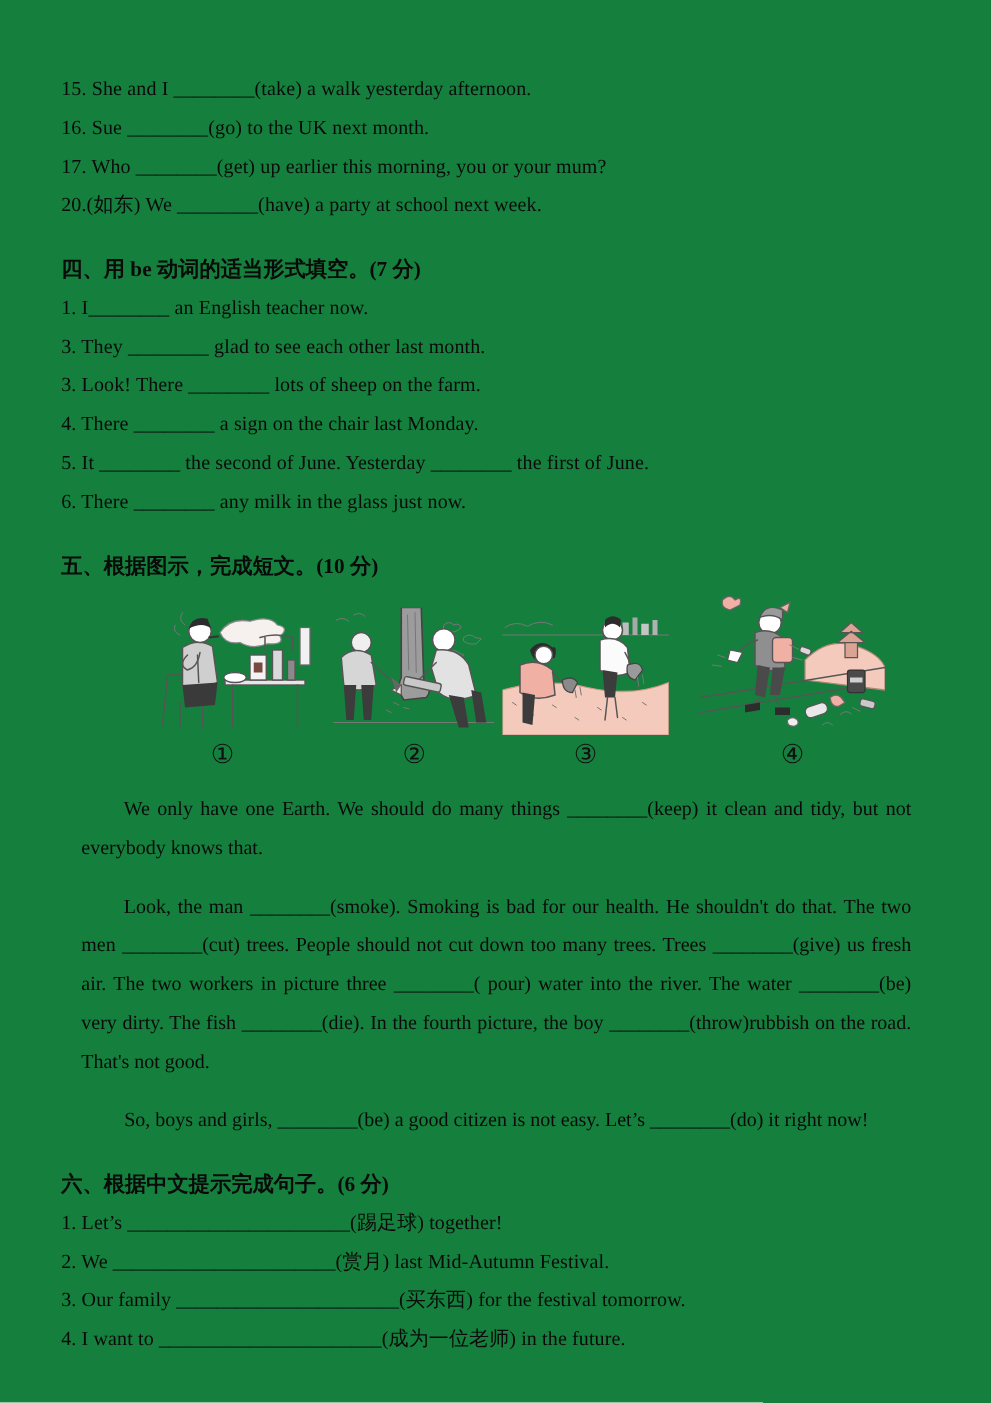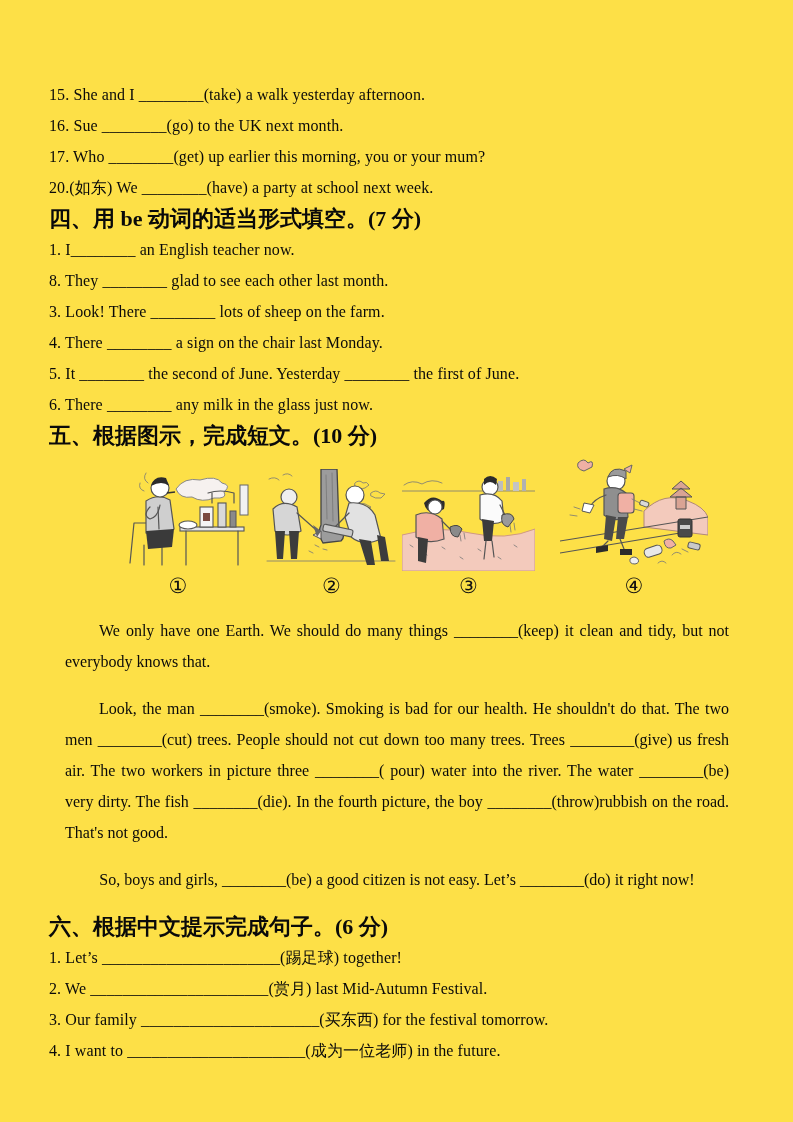--- a/index.html
+++ b/index.html
@@ -1,38 +1,38 @@
 <!DOCTYPE html>
 <html><head>
 <meta charset="utf-8">
 <style>
   html, body { margin: 0; padding: 0; background: #ffffff; }
   .page {
     position: relative;
     width: 793px;
     height: 1122px;
     margin: 0 auto;
-    background: #fde047;
+    background: #15803d;
     color: #0a0a0a;
     font-family: "Liberation Serif", "DejaVu Serif", serif;
     font-size: 16px;
     box-sizing: border-box;
-    padding: 79px 48px 0 49px;
+    padding: 56px 48px 0 49px;
     overflow: hidden;
   }
   .q-line {
     line-height: 31px;
     white-space: nowrap;
     letter-spacing: 0.1px;
   }
   .sec-title {
     font-weight: bold;
     line-height: 31px;
-    margin-top: 0;
-    font-size: 22px;
+    margin-top: 20px;
+    font-size: 17px;
   }
   
   .pics {
     display: flex;
     align-items: flex-start;
     margin: 4px 0 10px 55px;
   }
   .pic-fig { margin: 0; display: flex; flex-direction: column; align-items: center; }
   .pic-fig .pic-stack { display: flex; align-items: flex-end; height: 116px; }
   .pic-fig.g1 { margin-right: 11px; }
@@ -60,21 +60,21 @@
 
 <div class="page">
 
   <div class="q-line">15. She and I ________(take) a walk yesterday afternoon.</div>
   <div class="q-line">16. Sue ________(go) to the UK next month.</div>
   <div class="q-line">17. Who ________(get) up earlier this morning, you or your mum?</div>
   <div class="q-line">20.(如东) We ________(have) a party at school next week.</div>
 
   <div class="sec-title">四、用 be 动词的适当形式填空。(7 分)</div>
   <div class="q-line">1. I________ an English teacher now.</div>
-  <div class="q-line">8. They ________ glad to see each other last month.</div>
+  <div class="q-line">3. They ________ glad to see each other last month.</div>
   <div class="q-line">3. Look! There ________ lots of sheep on the farm.</div>
   <div class="q-line">4. There ________ a sign on the chair last Monday.</div>
   <div class="q-line">5. It ________ the second of June. Yesterday ________ the first of June.</div>
   <div class="q-line">6. There ________ any milk in the glass just now.</div>
 
   <div class="sec-title">五、根据图示，完成短文。(10 分)</div>
 
   <div class="pics">
 
     <figure class="pic-fig g1">

